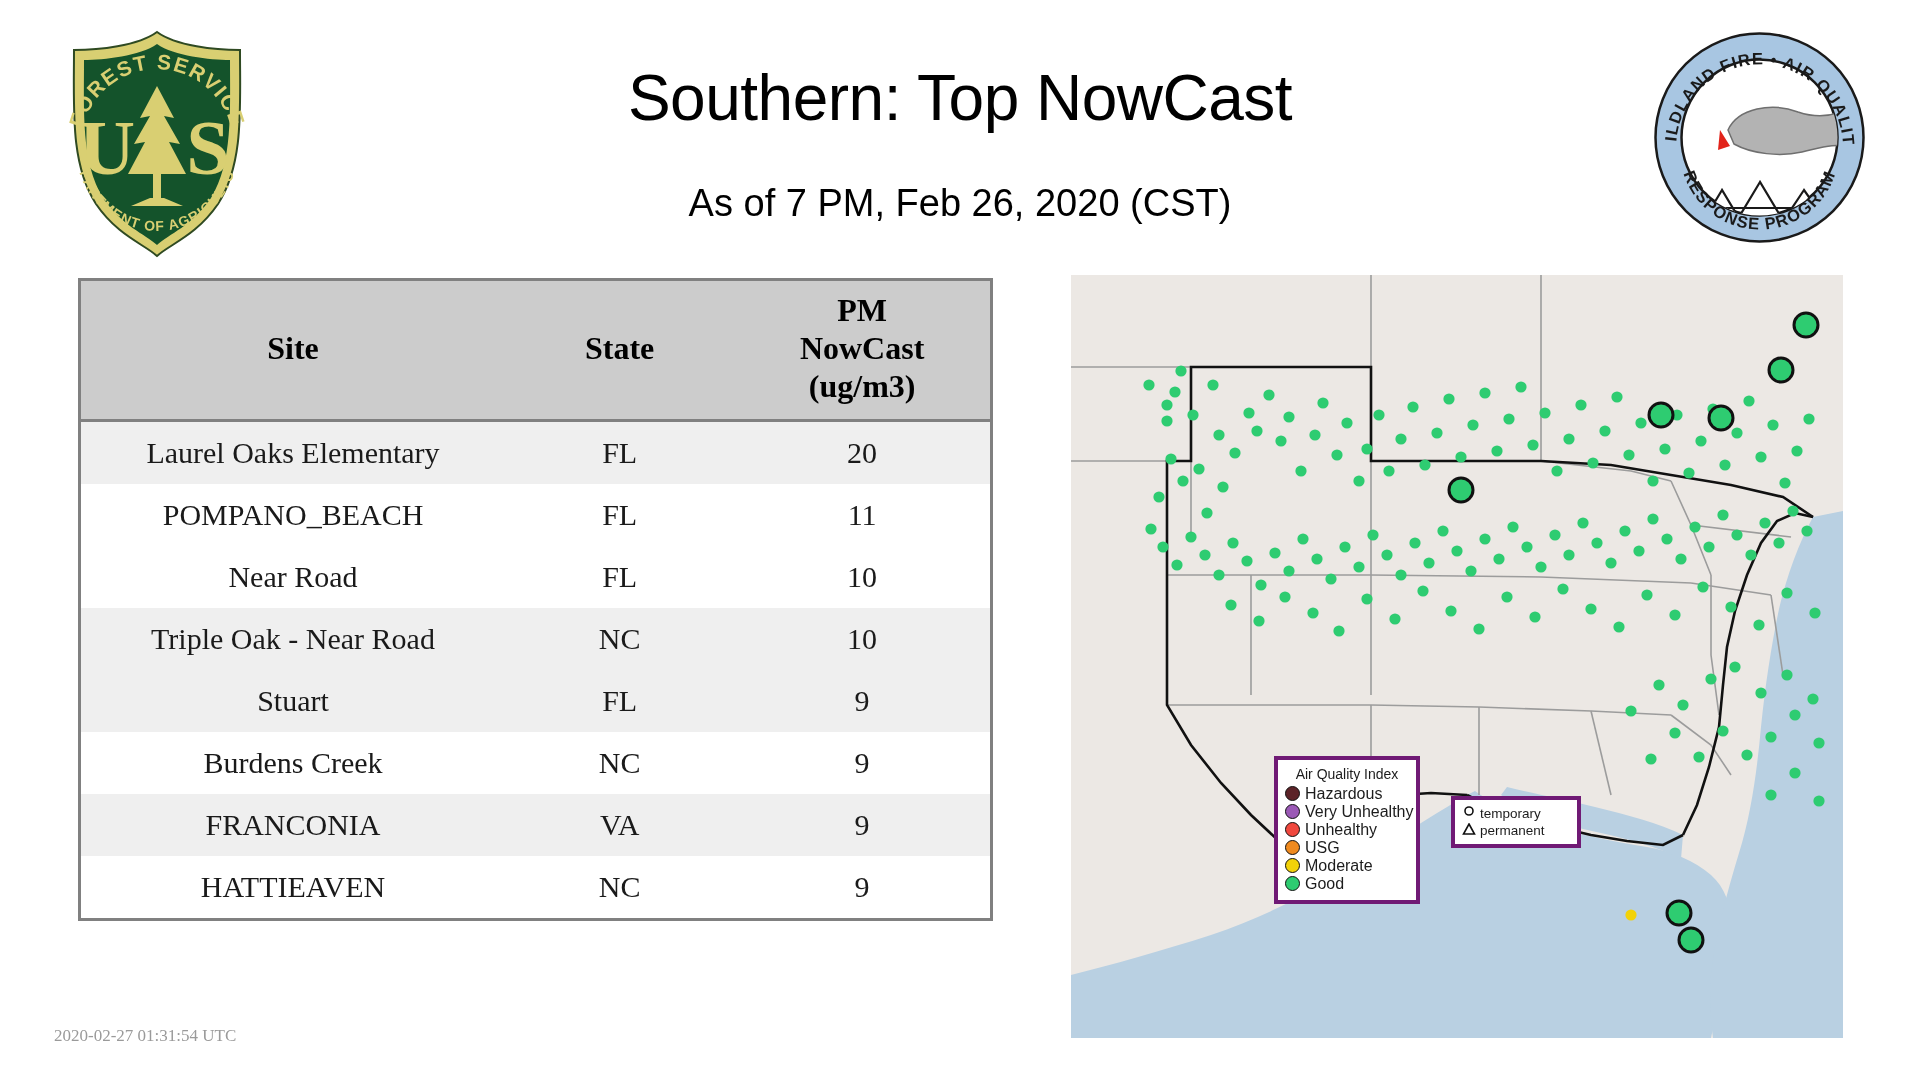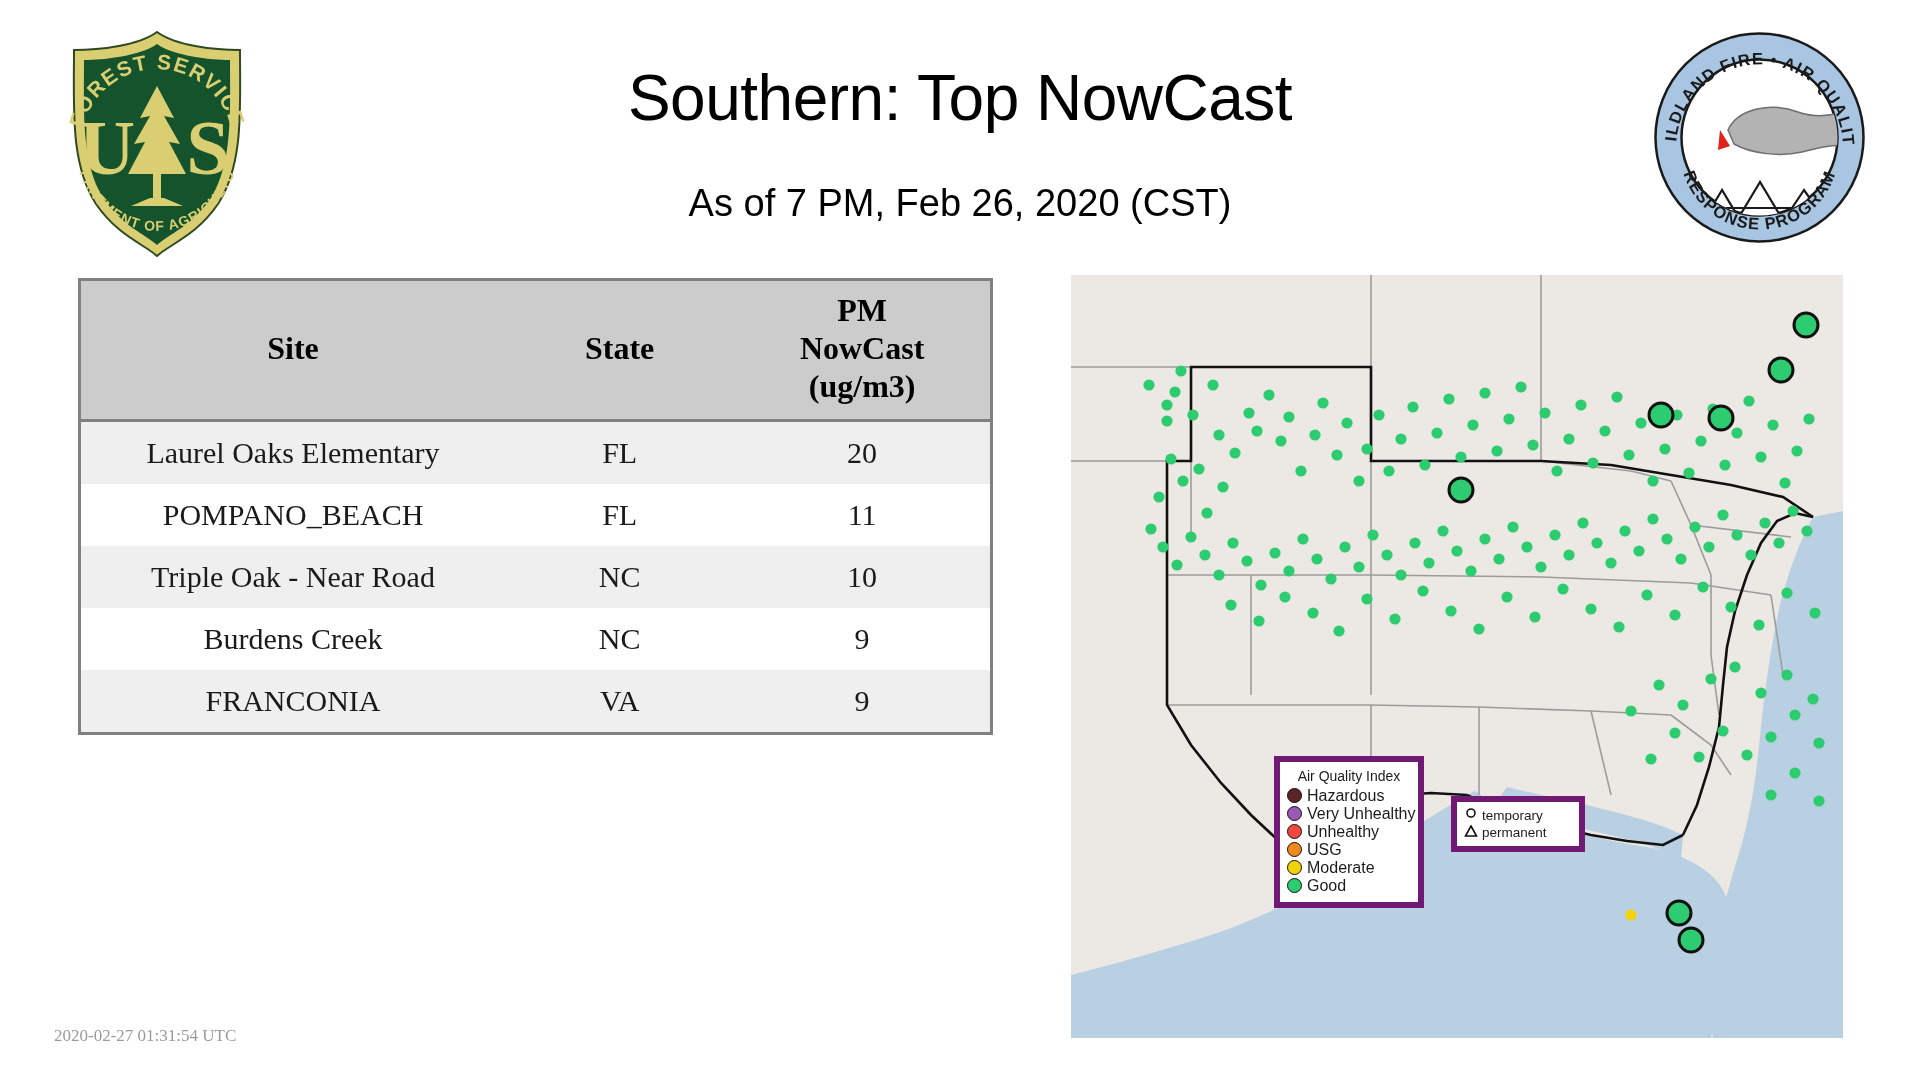--- a/index.html
+++ b/index.html
@@ -111,21 +111,21 @@
     top: 275px;
     width: 772px;
     height: 763px;
     overflow: hidden;
     background: #ece8e4;
   }
   #map-svg { display: block; }
   .legend-box {
     position: absolute;
     background: #ffffff;
-    border: 6px solid #701a75;
+    border: 4px solid #701a75;
     font-family: "Liberation Sans", sans-serif;
   }
   #aqi-legend {
     left: 203px;
     top: 481px;
     width: 124px;
     padding: 6px 7px 7px 7px;
   }
   #aqi-legend .legend-title {
     font-size: 14px;
@@ -256,33 +256,48 @@
         <tr class="odd">
           <td>Laurel Oaks Elementary</td>
           <td>FL</td>
           <td>20</td>
         </tr>
         <tr class="even">
           <td>POMPANO_BEACH</td>
           <td>FL</td>
           <td>11</td>
         </tr>
+        <tr class="even">
+          <td>Near Road</td>
+          <td>FL</td>
+          <td>10</td>
+        </tr>
         <tr class="odd">
           <td>Triple Oak - Near Road</td>
           <td>NC</td>
           <td>10</td>
         </tr>
+        <tr class="odd">
+          <td>Stuart</td>
+          <td>FL</td>
+          <td>9</td>
+        </tr>
         <tr class="even">
           <td>Burdens Creek</td>
           <td>NC</td>
           <td>9</td>
         </tr>
         <tr class="odd">
           <td>FRANCONIA</td>
           <td>VA</td>
+          <td>9</td>
+        </tr>
+        <tr class="even">
+          <td>HATTIEAVEN</td>
+          <td>NC</td>
           <td>9</td>
         </tr>
       </tbody>
   </table>
 </div>
 
 <div id="timestamp">2020-02-27 01:31:54 UTC</div>
 
 <div id="map-panel">
   <svg id="map-svg" viewBox="0 0 772 763" width="772" height="763" aria-hidden="true">

